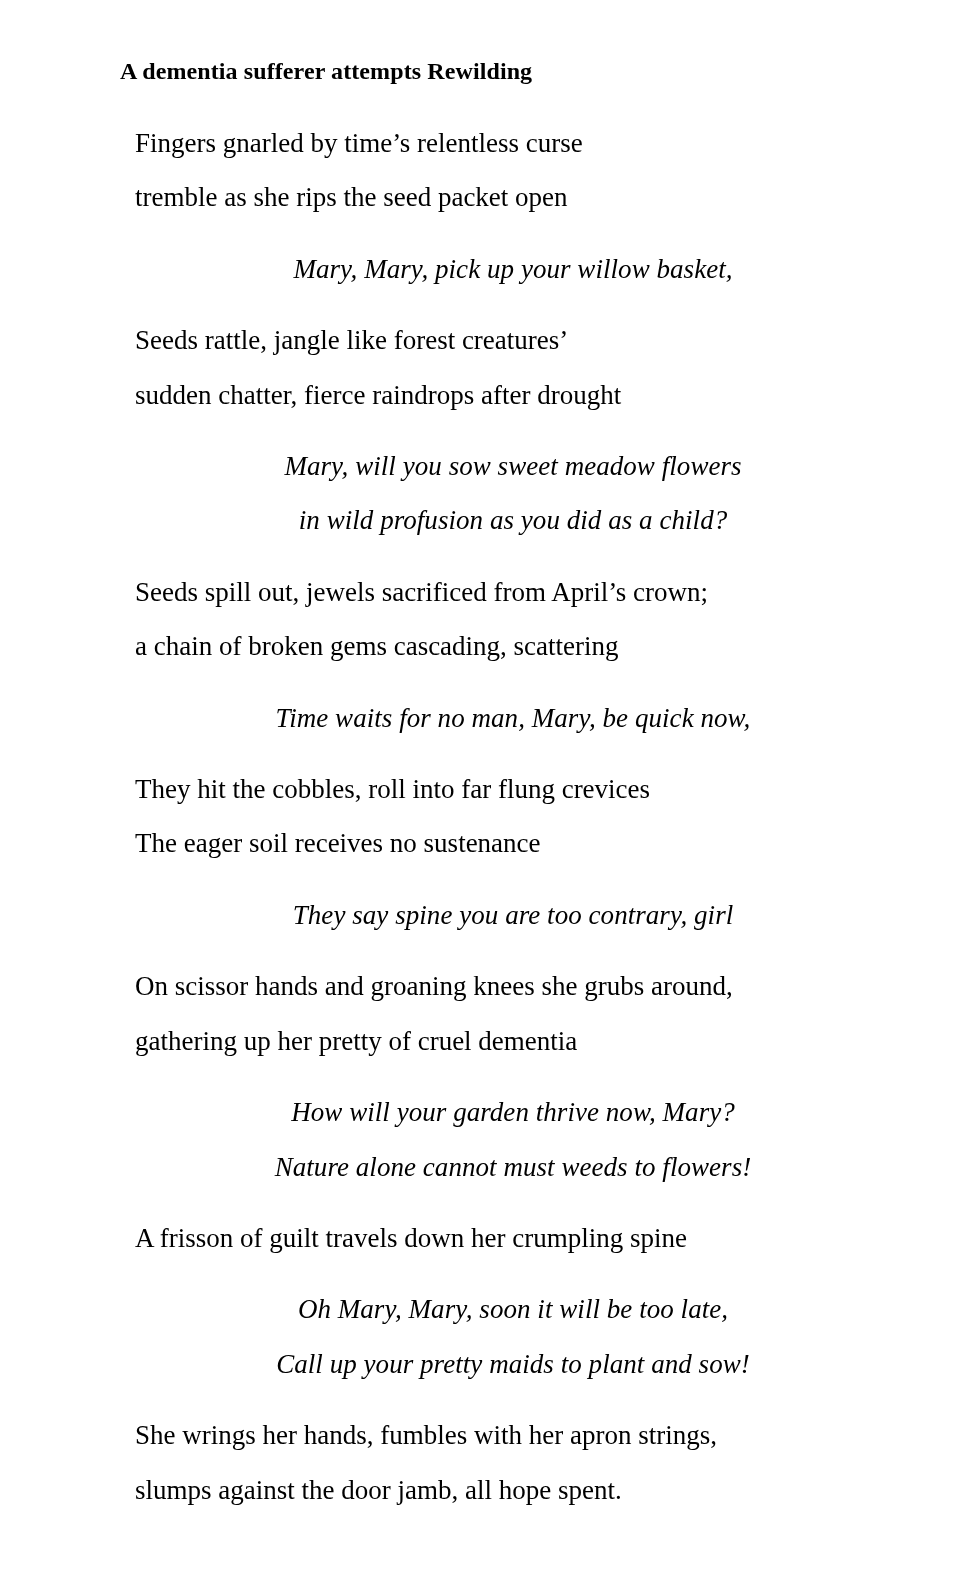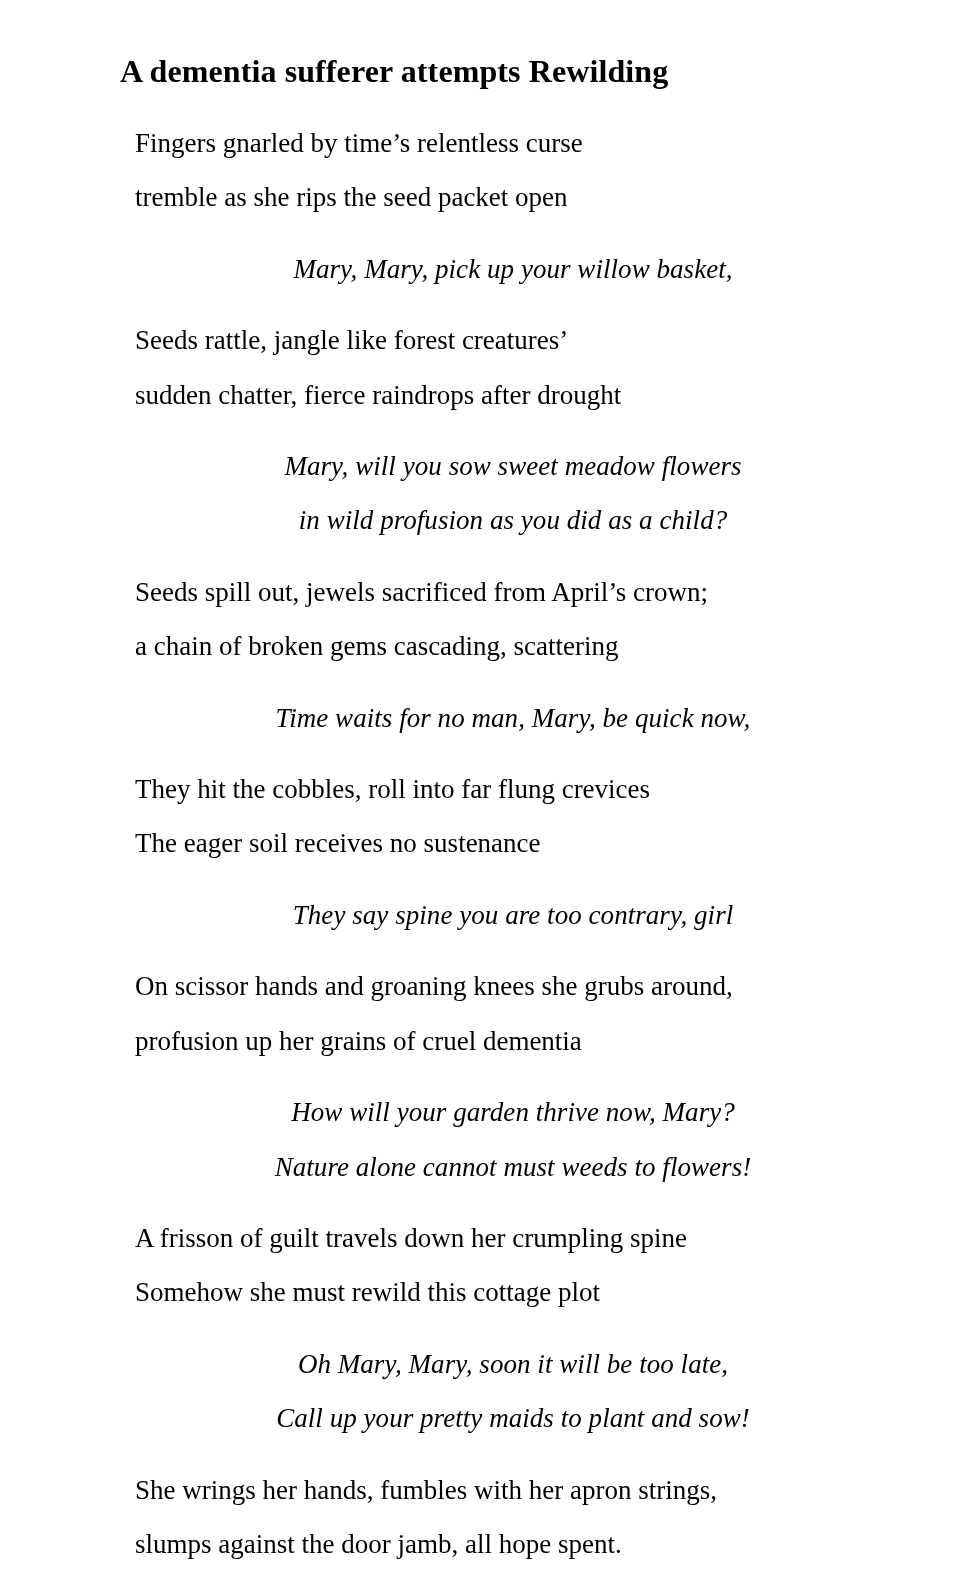--- a/index.html
+++ b/index.html
@@ -22,21 +22,21 @@
     box-sizing: border-box;
     padding: 0;
   }
   #poem {
     position: absolute;
     left: 118px;
     top: 54px;
     width: 790px;
   }
   .poem-title {
-    font-size: 32px;
+    font-size: 24px;
     font-weight: bold;
     line-height: 34px;
     letter-spacing: 0.1px;
     margin: 0 0 0 2px;
     white-space: nowrap;
   }
   .stanza {
     margin: 0;
     padding: 0;
   }
@@ -93,29 +93,28 @@
         </div>
         <div class="stanza roman">
           <p class="line">They hit the cobbles, roll into far flung crevices</p>
           <p class="line">The eager soil receives no sustenance</p>
         </div>
         <div class="stanza italic">
           <p class="line">They say spine you are too contrary, girl</p>
         </div>
         <div class="stanza roman">
           <p class="line">On scissor hands and groaning knees she grubs around,</p>
-          <p class="line">profusion up her grains of cruel dementia</p>
+          <p class="line">gathering up her pretty of cruel dementia</p>
         </div>
         <div class="stanza italic">
           <p class="line">How will your garden thrive now, Mary?</p>
           <p class="line">Nature alone cannot must weeds to flowers!</p>
         </div>
         <div class="stanza roman">
           <p class="line">A frisson of guilt travels down her crumpling spine</p>
-          <p class="line">Somehow she must rewild this cottage plot</p>
         </div>
         <div class="stanza italic">
           <p class="line">Oh Mary, Mary, soon it will be too late,</p>
           <p class="line">Call up your pretty maids to plant and sow!</p>
         </div>
         <div class="stanza roman">
           <p class="line">She wrings her hands, fumbles with her apron strings,</p>
           <p class="line">slumps against the door jamb, all hope spent.</p>
         </div>
       </div>

